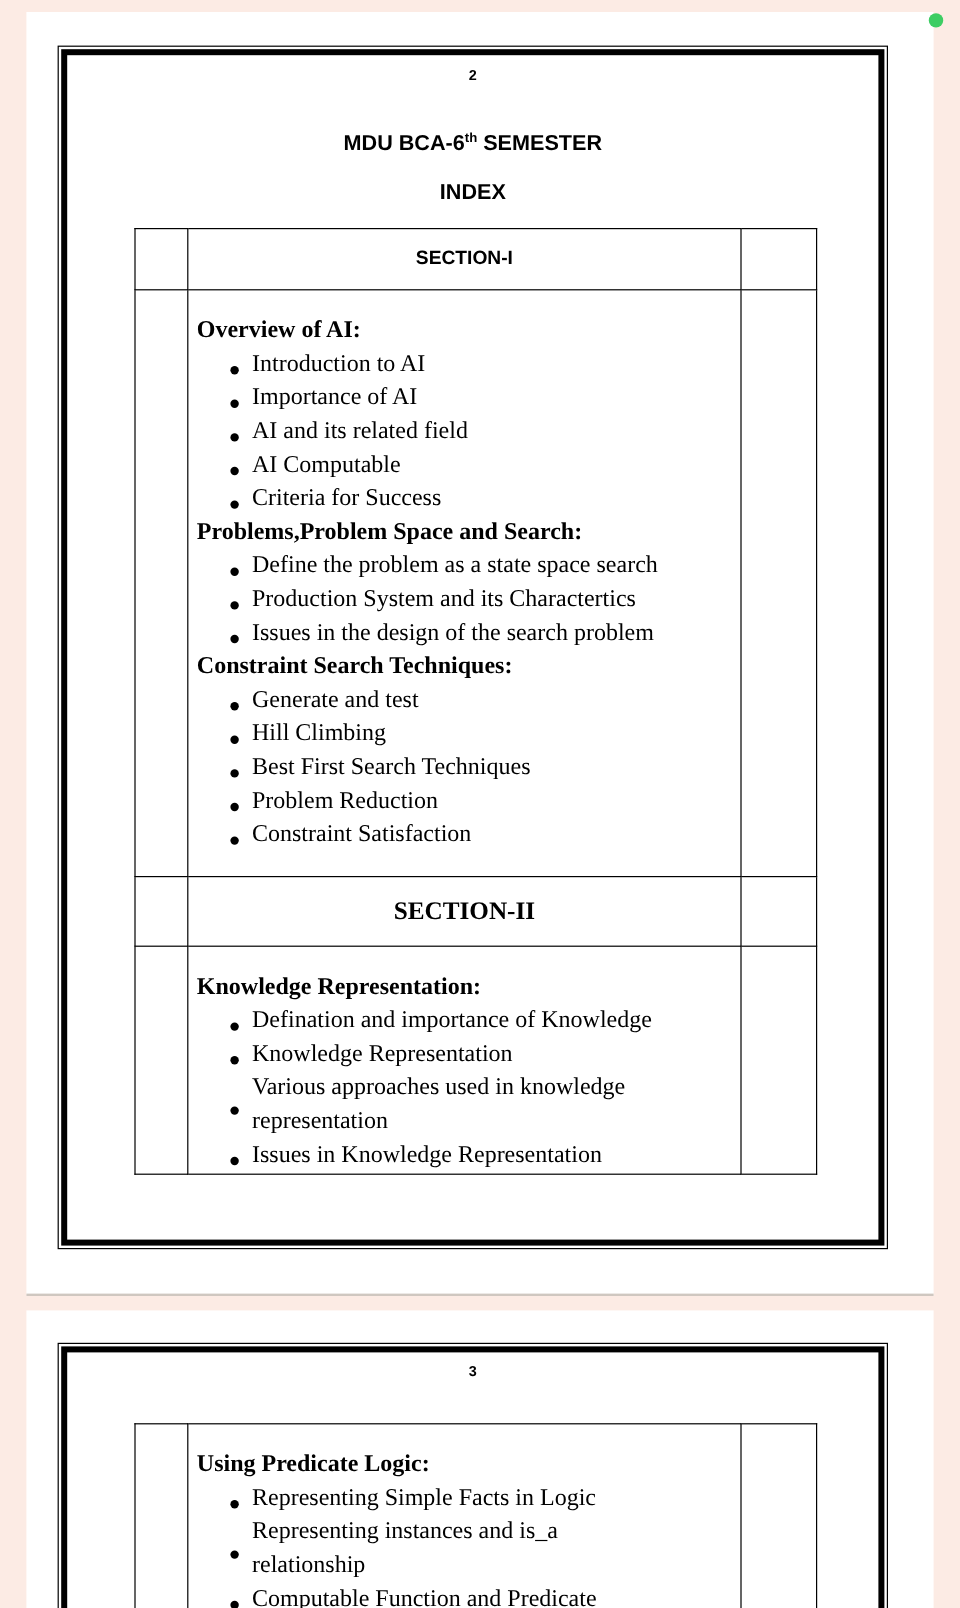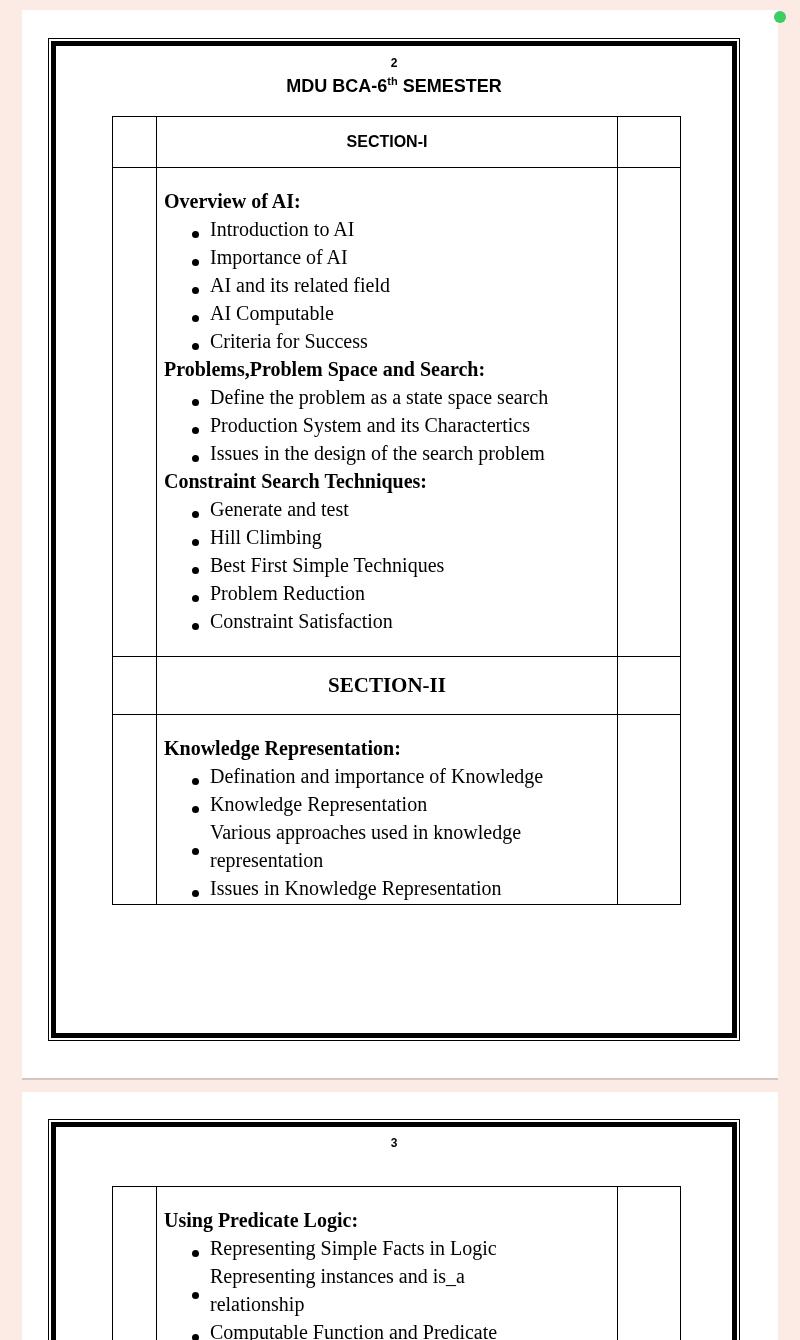--- a/index.html
+++ b/index.html
@@ -36,21 +36,21 @@
     font-family: "Liberation Sans", sans-serif;
     font-size: 12px; font-weight: bold; line-height: 14px;
   }
   .frame2 .pagenum { margin-top: 9px; }
   .title {
     text-align: center;
     font-family: "Liberation Sans", sans-serif;
     font-weight: bold; font-size: 18px; line-height: 22px;
     margin-bottom: 19px;
   }
-  .title.first { }
+  .title.first { margin-top: 34px; }
   .title sup { font-size: 11px; }
   table.toc {
     border-collapse: collapse; table-layout: fixed;
     margin: 17px 0 0 56px; width: 568px;
   }
   table.toc3 { margin-top: 36px; }
   .toc td { border: 1.5px solid #000; vertical-align: top; padding: 16px; }
   col.c1 { width: 44px; } col.c2 { width: 461px; } col.c3 { width: 63px; }
   tr.r-sec1 td { height: 28px; }
   tr.r-content1 td { height: 489px; }
@@ -86,20 +86,21 @@
   <span class="status-dot" style="background:#3dcd63;" title="#3dcd63"></span>
 
   <div class="card card1">
     <div class="frame frame1">
 
       <div class="pagenum">2</div>
 
       <div class="title first"><span>MDU BCA-6</span><sup>th</sup><span> SEMESTER</span></div>
 
 
+      <div class="title">INDEX</div>
 
       <table class="toc">
         <colgroup>
             <col class="c1">
             <col class="c2">
             <col class="c3">
           </colgroup>
 
         <tbody>
             <tr class="r-sec1">
@@ -157,21 +158,21 @@
               <div class="toc-item">
                 <span class="bullet"></span>
                 <span class="item-text">Generate and test</span>
               </div>
               <div class="toc-item">
                 <span class="bullet"></span>
                 <span class="item-text">Hill Climbing</span>
               </div>
               <div class="toc-item">
                 <span class="bullet"></span>
-                <span class="item-text">Best First Simple Techniques</span>
+                <span class="item-text">Best First Search Techniques</span>
               </div>
               <div class="toc-item">
                 <span class="bullet"></span>
                 <span class="item-text">Problem Reduction</span>
               </div>
               <div class="toc-item">
                 <span class="bullet"></span>
                 <span class="item-text">Constraint Satisfaction</span>
               </div>
             </div>

